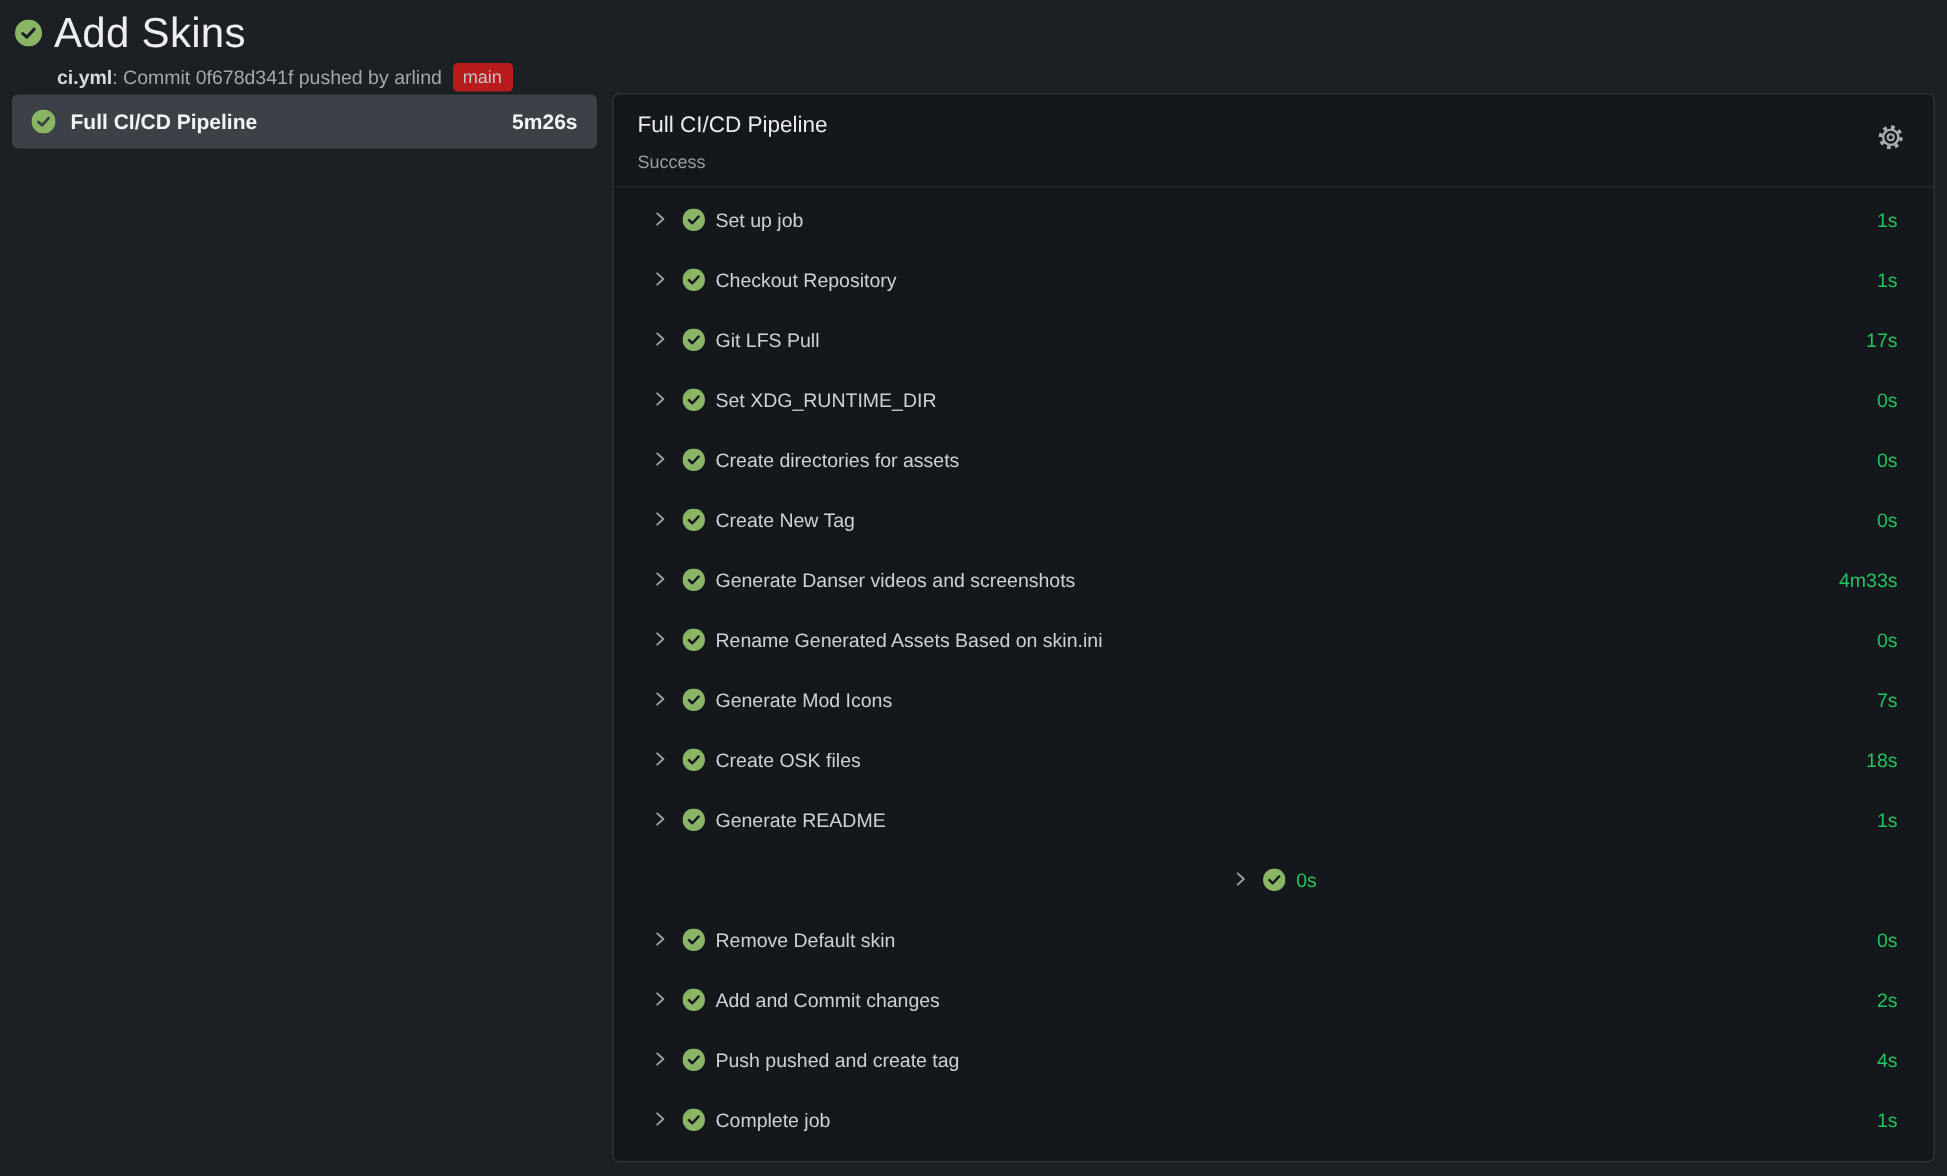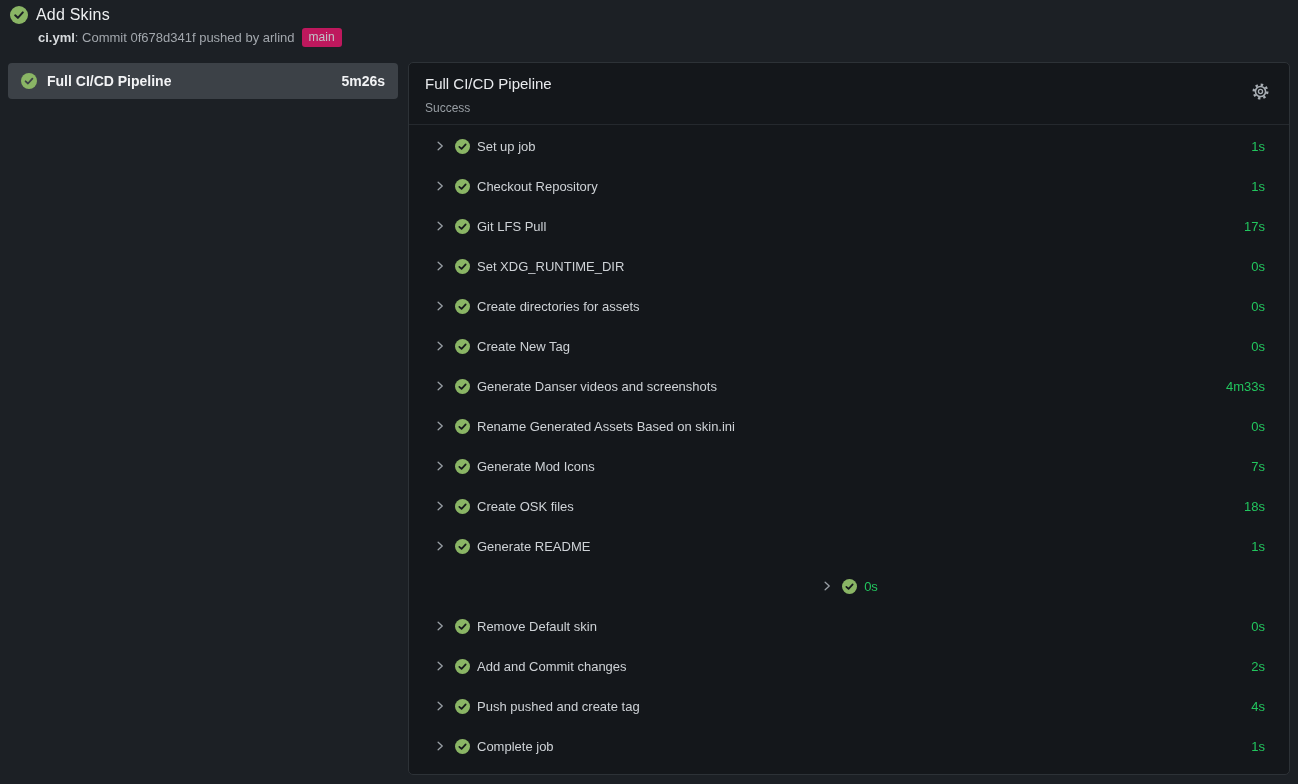--- a/index.html
+++ b/index.html
@@ -8,28 +8,28 @@
     background: #1c2025;
     font-family: "Liberation Sans", "DejaVu Sans", sans-serif;
     color: #ced2d6;
     overflow: hidden;
   }
   .app { position: relative; width: 1298px; height: 784px; }
 
   
   .run-header { position: absolute; left: 10px; top: 6px; }
   .run-title-line { display: flex; align-items: center; gap: 8px; }
-  .run-title { font-size: 16px; font-weight: 500; color: #eceef0; letter-spacing: .2px; }
+  .run-title { font-size: 28px; font-weight: 500; color: #eceef0; letter-spacing: .2px; }
   .run-sub {
     margin-left: 28px; margin-top: 4px; font-size: 13px; color: #a2a7ad;
     display: flex; align-items: center; gap: 7px;
   }
   .run-sub .wf-file { font-weight: 700; color: #d8dbde; }
   .branch-badge {
-    background: #be185d; color: #c0c4c8; font-size: 12px;
+    background: #b91c1c; color: #c0c4c8; font-size: 12px;
     padding: 2px 7px; border-radius: 3px; line-height: 15px;
   }
 
   
   .check-icon { display: inline-flex; flex: none; }
   .check-icon svg { display: block; }
 
   
   .jobs-sidebar { position: absolute; left: 8px; top: 63px; width: 390px; }
   .job-item {

